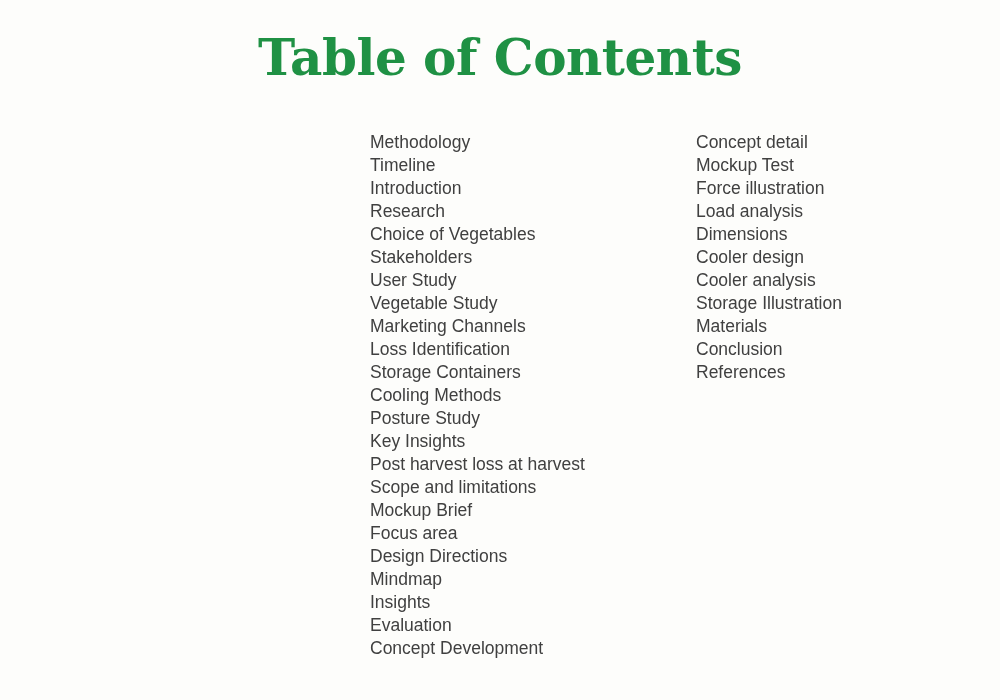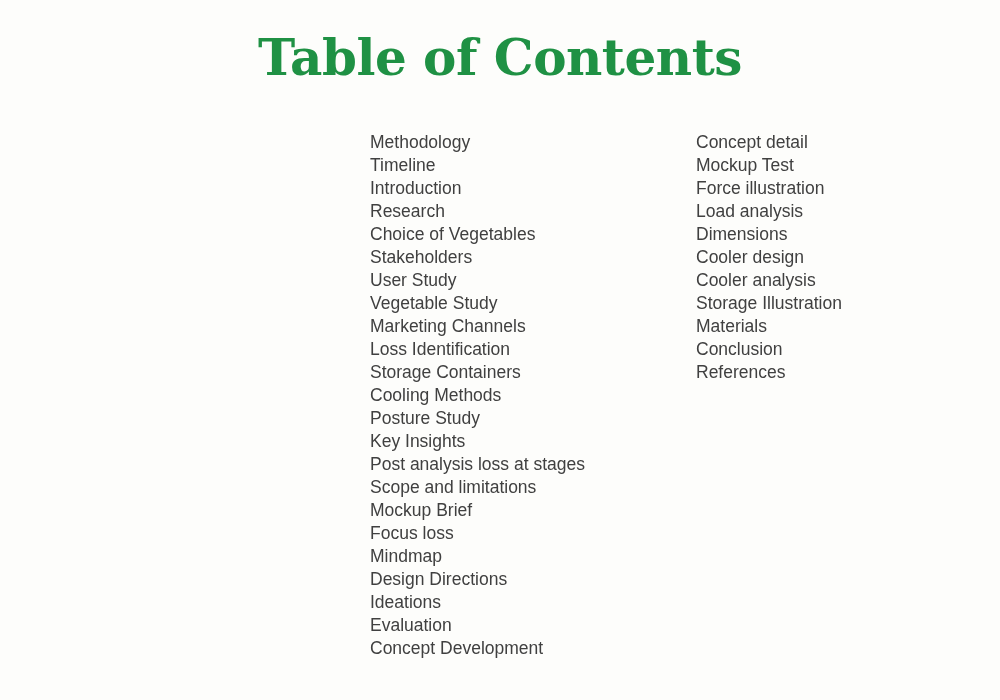--- a/index.html
+++ b/index.html
@@ -75,27 +75,27 @@
       <div class="toc-entry">Choice of Vegetables</div>
       <div class="toc-entry">Stakeholders</div>
       <div class="toc-entry">User Study</div>
       <div class="toc-entry">Vegetable Study</div>
       <div class="toc-entry">Marketing Channels</div>
       <div class="toc-entry">Loss Identification</div>
       <div class="toc-entry">Storage Containers</div>
       <div class="toc-entry">Cooling Methods</div>
       <div class="toc-entry">Posture Study</div>
       <div class="toc-entry">Key Insights</div>
-      <div class="toc-entry">Post analysis loss at stages</div>
+      <div class="toc-entry">Post harvest loss at harvest</div>
       <div class="toc-entry">Scope and limitations</div>
       <div class="toc-entry">Mockup Brief</div>
-      <div class="toc-entry">Focus loss</div>
+      <div class="toc-entry">Focus area</div>
+      <div class="toc-entry">Design Directions</div>
       <div class="toc-entry">Mindmap</div>
-      <div class="toc-entry">Design Directions</div>
-      <div class="toc-entry">Ideations</div>
+      <div class="toc-entry">Insights</div>
       <div class="toc-entry">Evaluation</div>
       <div class="toc-entry">Concept Development</div>
     </div>
 
     <div class="col col-right">
       <div class="toc-entry">Concept detail</div>
       <div class="toc-entry">Mockup Test</div>
       <div class="toc-entry">Force illustration</div>
       <div class="toc-entry">Load analysis</div>
       <div class="toc-entry">Dimensions</div>

